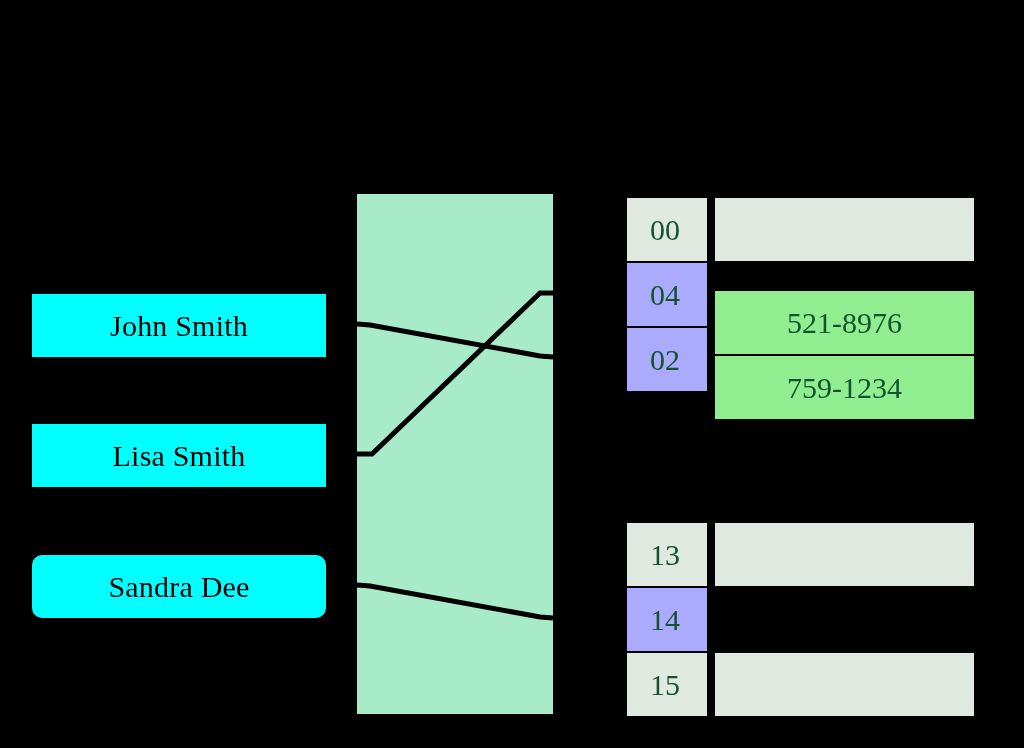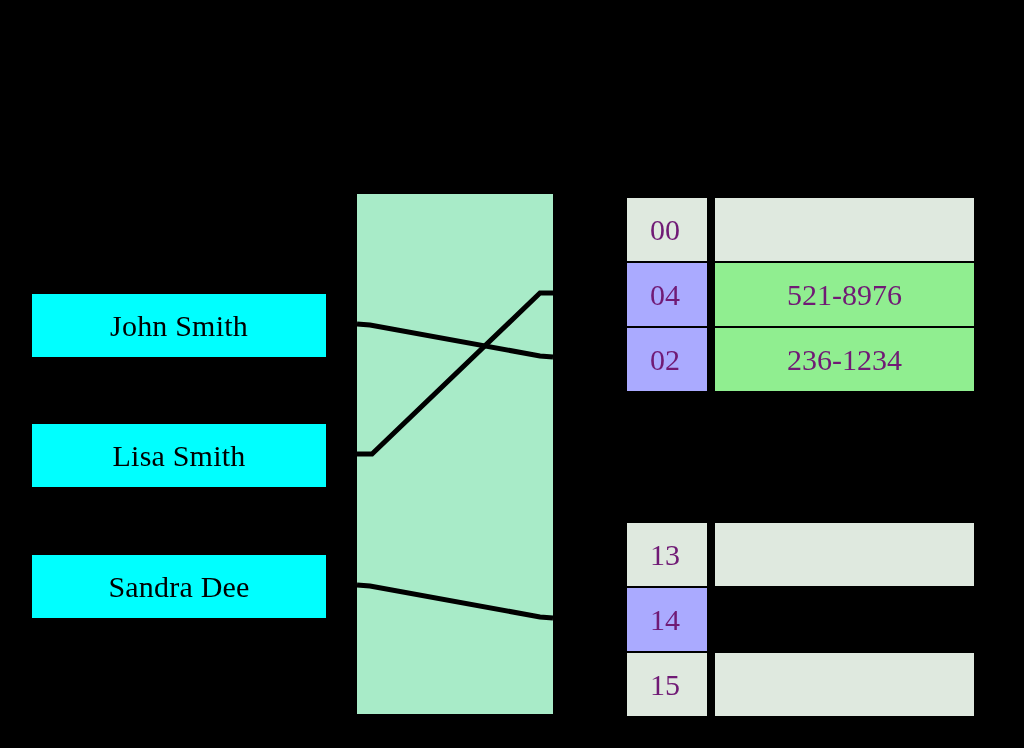--- a/index.html
+++ b/index.html
@@ -67,57 +67,57 @@
     height: 63px;
   }
   .bucket-index,
   .bucket-value {
     position: absolute;
     top: 0;
     height: 63px;
     display: flex;
     align-items: center;
     box-sizing: border-box;
-    color: #701a75;
+    color: #14532d;
     font-size: 30px;
     line-height: 1;
     user-select: none;
   }
   .bucket-index {
     left: 0;
     width: 80px;
     justify-content: center;
     padding-right: 4px;
   }
   .bucket-value {
     left: 88px;
     width: 259px;
     justify-content: center;
   }
 
   
   .slot-empty  .bucket-index { background: #dfe9df; }
   .slot-empty  .bucket-value { background: #dfe9df; }
   .slot-filled .bucket-index { background: #aaaaff; }
-  .slot-filled .bucket-value { background: #90ee90; }
+  .slot-filled .bucket-value { background: #90ee90; margin-top: 28px; }
 </style>
 </head>
 <body>
 
 <div id="stage">
 
   <div class="key-box" style="left:32px; top:294px; width:294px; height:63px;">
     <span>John Smith</span>
   </div>
 
   <div class="key-box" style="left:32px; top:424px; width:294px; height:63px;">
     <span>Lisa Smith</span>
   </div>
 
-  <div class="key-box" style="left:32px; top:555px; width:294px; height:63px;">
+  <div class="key-box" style="left:32px; top:555px; width:294px; height:63px;border-radius:10px;">
     <span>Sandra Dee</span>
   </div>
 
   <div id="hash-panel"></div>
 
   <svg id="link-layer" viewBox="0 0 1024 748">
 
     <path d="M 357 324 L 370 325 L 540 356 L 553 357" fill="none" stroke="#000000" stroke-width="5"></path>
 
     <path d="M 596 358 L 627 358" fill="none" stroke="#000000" stroke-width="5"></path>
@@ -136,21 +136,21 @@
       <div class="bucket-value"></div>
     </div>
 
     <div class="bucket-row slot-filled" style="top:65px; width:347px;">
       <div class="bucket-index">04</div>
       <div class="bucket-value">521-8976</div>
     </div>
 
     <div class="bucket-row slot-filled" style="top:130px; width:291px;">
       <div class="bucket-index">02</div>
-      <div class="bucket-value">236-1234</div>
+      <div class="bucket-value">759-1234</div>
     </div>
 
   </div>
 
   <div class="bucket-table" id="lower-bucket-group" style="left:627px; top:523px; width:347px; height:193px;">
 
     <div class="bucket-row slot-empty" style="top:0px; width:347px;text-align:center;">
       <div class="bucket-index">13</div>
       <div class="bucket-value"></div>
     </div>

